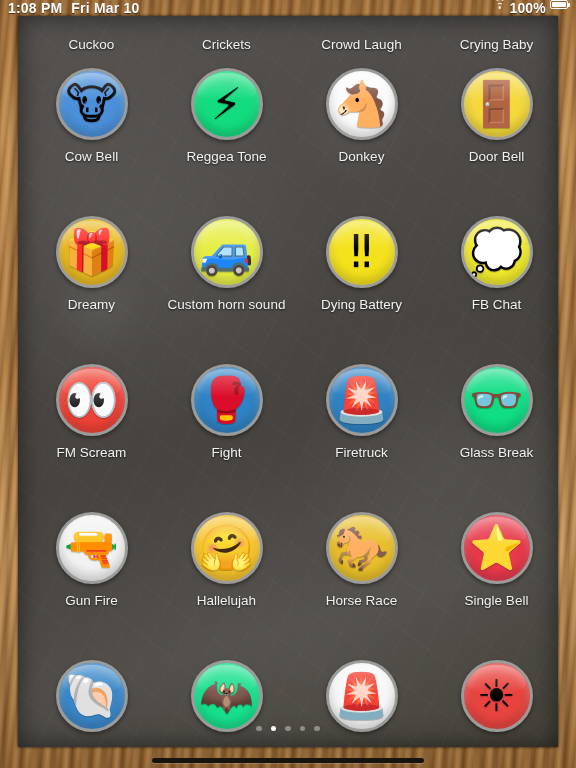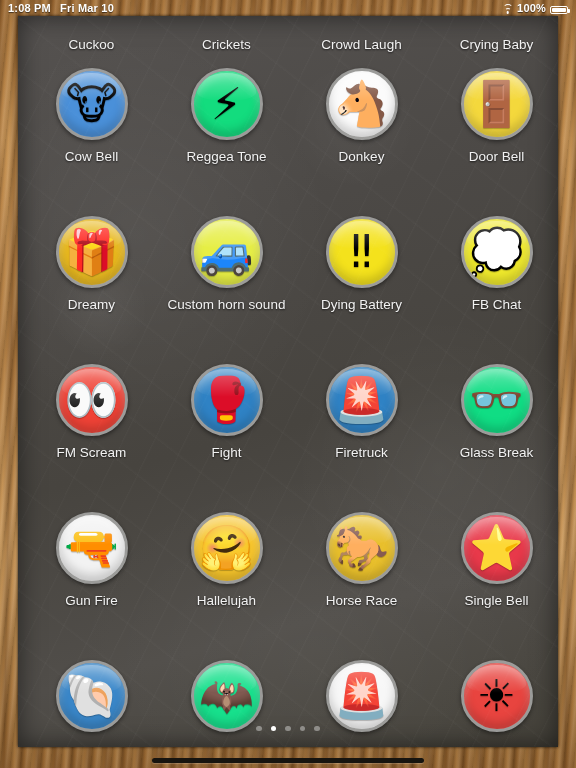--- a/index.html
+++ b/index.html
@@ -29,27 +29,27 @@
         rgba(60,32,8,0.25) 0px, rgba(60,32,8,0.0) 5px,
         rgba(230,185,120,0.18) 11px, rgba(60,32,8,0.22) 17px);
     pointer-events:none;
   }
 
   
   .statusbar{
     position:absolute; top:0; left:0; right:0; height:16px;
     display:flex; align-items:center;
     padding:0 8px;
-    font-size:11px; font-weight:bold; color:#fff;
+    font-size:14px; font-weight:bold; color:#fff;
     letter-spacing:0.2px;
     z-index:40;
     text-shadow:0 1px 1px rgba(0,0,0,.6);
   }
   .sb-left{ display:flex; align-items:center; gap:9px; }
-  .sb-right{ margin-left:auto; display:flex; align-items:flex-end; gap:4px; }
+  .sb-right{ margin-left:auto; display:flex; align-items:flex-start; gap:4px; }
   .wifi-ico{ display:inline-block; width:11px; height:9px; position:relative; }
   .wifi-ico i{
     position:absolute; left:50%; bottom:0; transform:translateX(-50%);
     border:1.6px solid #fff; border-bottom-color:transparent;
     border-left-color:transparent; border-right-color:transparent;
     border-radius:50%;
   }
   .wifi-ico i:nth-child(1){ width:10px; height:10px; }
   .wifi-ico i:nth-child(2){ width:6px;  height:6px; }
   .wifi-ico i:nth-child(3){

